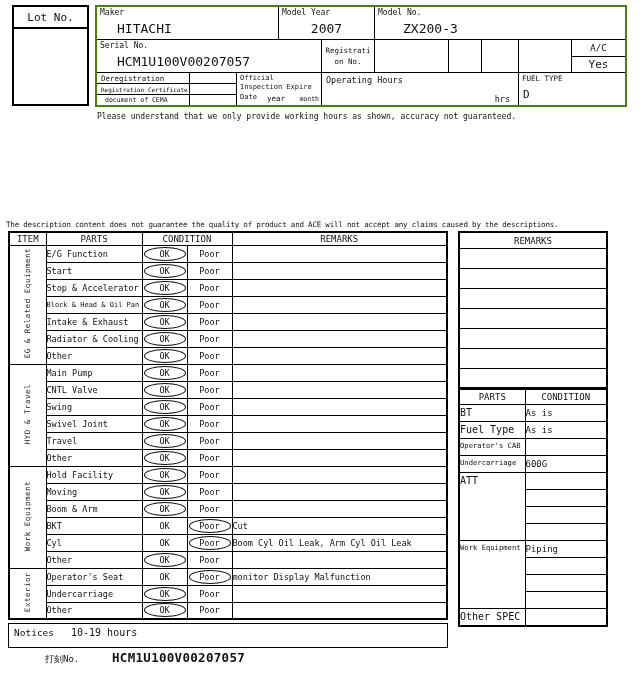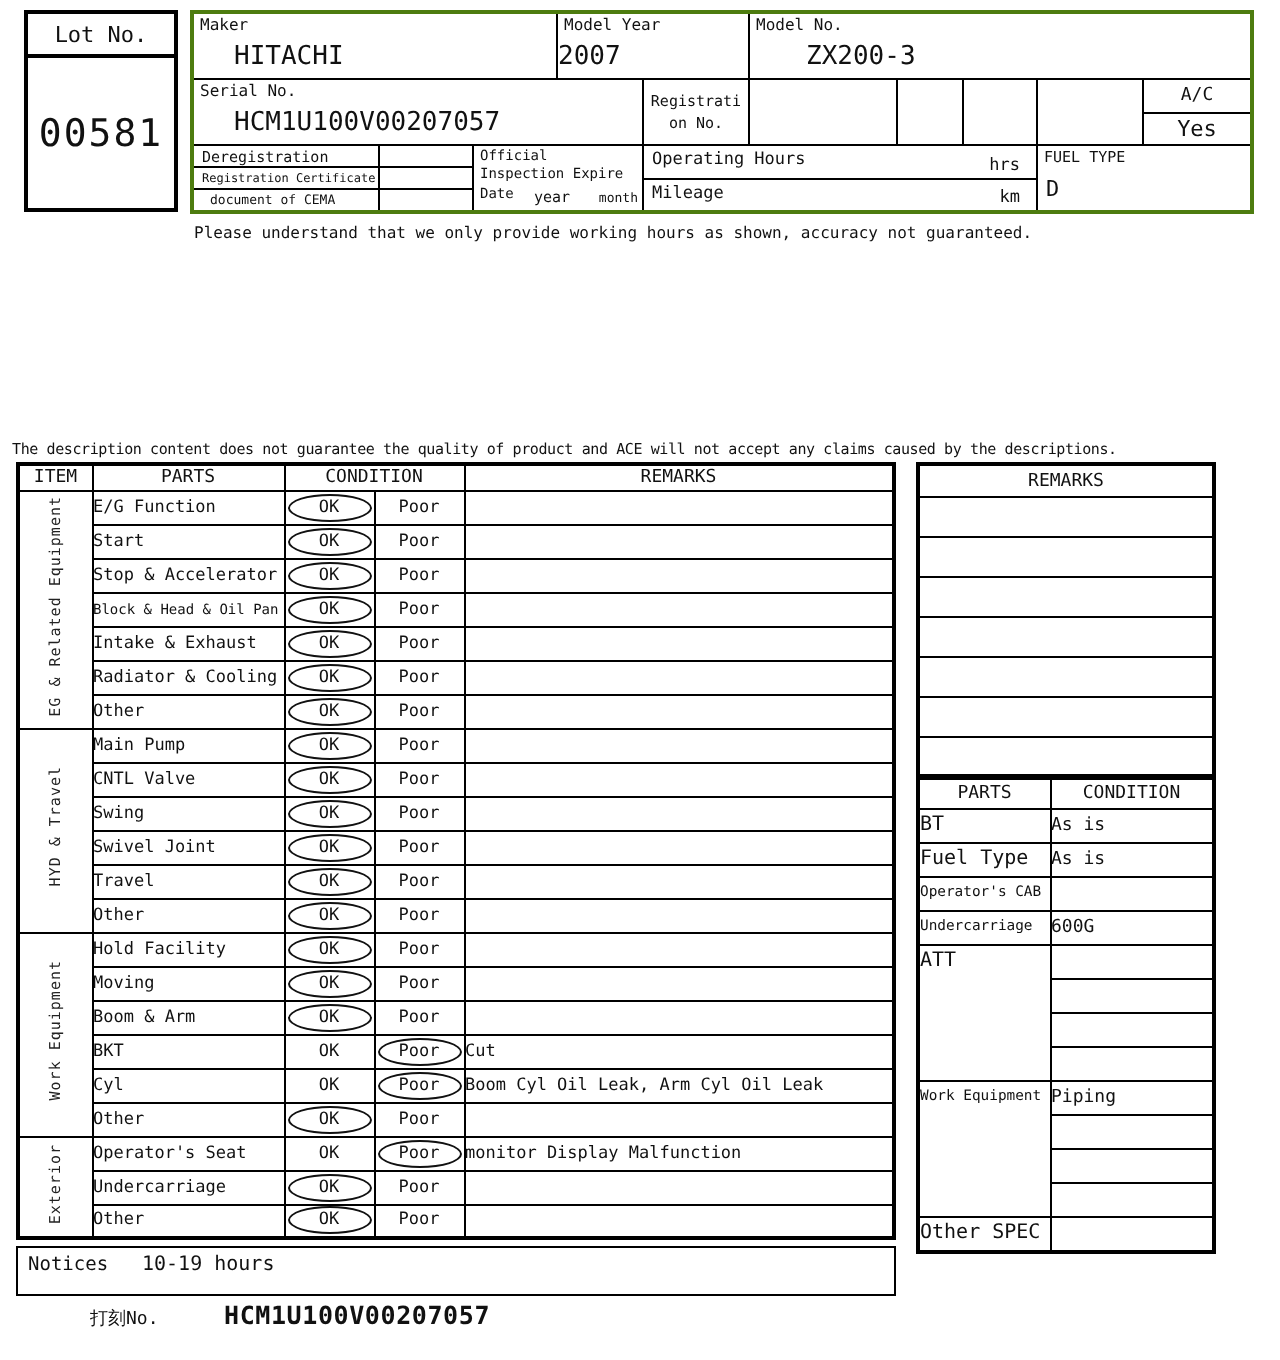--- a/index.html
+++ b/index.html
@@ -82,32 +82,31 @@
   @supports not (-webkit-text-stroke: 1px black){.wm-text{color:#ededed;}}
   .wm-logo{position:absolute;top:2px;}
 </style>
 </head>
 <body>
 
 <div id="sheet">
 
   <div class="lot-box">
     <div class="lot-title">Lot No.</div>
-    <div class="lot-number">00581</div>
   </div>
 
   <div class="hdr">
     <div class="hdr-row">
       <div class="hcell" style="width:182px">
         <span class="hlabel">Maker</span>
         <span class="hvalue" style="left:20px">HITACHI</span>
       </div>
       <div class="hcell" style="width:96px">
         <span class="hlabel">Model Year</span>
-        <span class="hvalue" style="left:0;width:100%;">2007</span>
+        <span class="hvalue" style="left:0;width:100%;text-align:center">2007</span>
       </div>
       <div class="hcell" style="flex:1">
         <span class="hlabel">Model No.</span>
         <span class="hvalue" style="left:28px">ZX200-3</span>
       </div>
     </div>
     <div class="hdr-row">
       <div class="hcell" style="width:225px">
         <span class="hlabel">Serial No.</span>
         <span class="hvalue" style="left:20px;font-size:13px">HCM1U100V00207057</span>
@@ -139,24 +138,20 @@
       </div>
       <div class="hcell" style="width:85px">
         <span class="insp-label">Official Inspection Expire Date</span>
         <span class="insp-year">year</span>
         <span class="insp-month">month</span>
       </div>
       <div class="hcell ophours-block" style="width:197px">
         <div class="op-sub">
           <span class="op-label">Operating Hours</span>
           <span class="op-unit">hrs</span>
-        </div>
-        <div class="op-sub">
-          <span class="op-label">Mileage</span>
-          <span class="op-unit">km</span>
         </div>
       </div>
       <div class="hcell" style="flex:1">
         <span class="fuel-label">FUEL TYPE</span>
         <span class="fuel-value">D</span>
       </div>
     </div>
   </div>
 
   <div class="disclaimer1">Please understand that we only provide working hours as shown, accuracy not guaranteed.</div>

